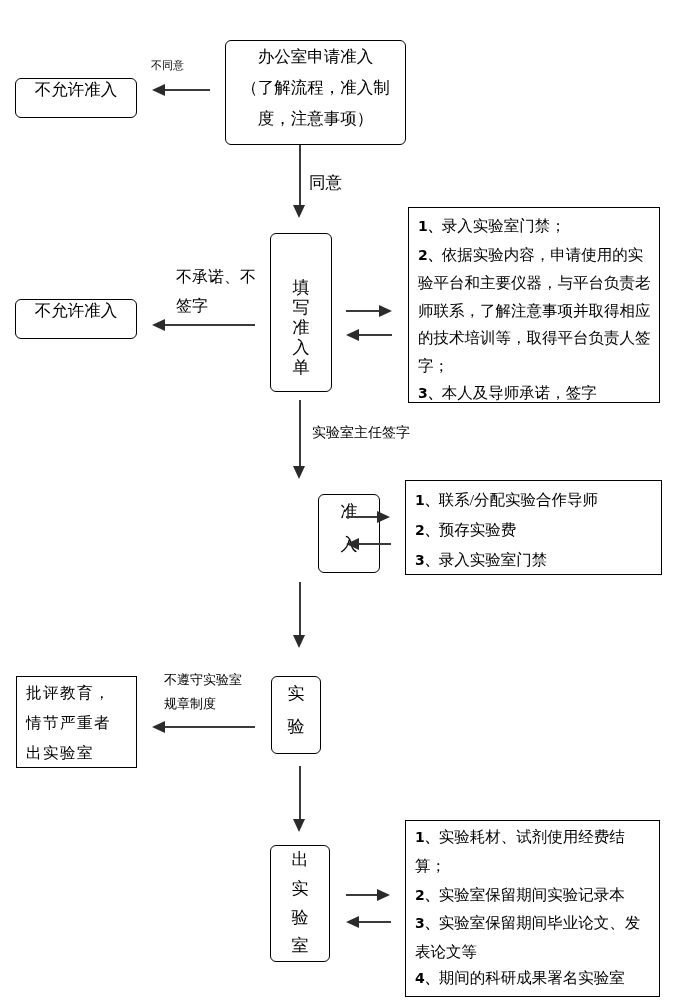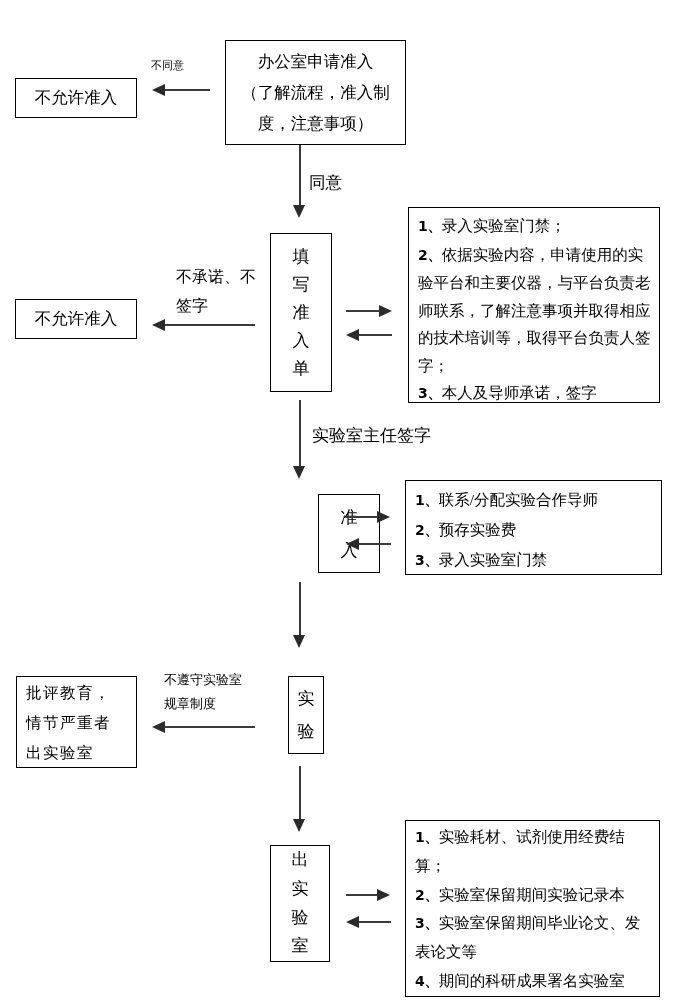--- a/index.html
+++ b/index.html
@@ -5,21 +5,21 @@
   html,body{margin:0;padding:0;background:#ffffff;}
   #canvas{
     position:relative;width:690px;height:1002px;background:#ffffff;
     font-family:"Liberation Serif","DejaVu Serif",serif;color:#000;
     overflow:hidden;
   }
   .box{
     position:absolute;border:1px solid #000;background:#fff;
     box-sizing:border-box;
   }
-  .center-box{display:flex;align-items:center;justify-content:center;text-align:center;}
+  .center-box{display:flex;align-items:flex-start;justify-content:center;text-align:center;border-radius:6px;}
   .vtext{width:1.15em;margin:0 auto;word-break:break-all;text-align:center;
     font-size:17px;}
   .hlabel{position:absolute;font-size:16px;white-space:nowrap;}
   .wlabel{position:absolute;font-size:16px;}
   .infobox{font-size:15.5px;padding:4px 8px 2px 9px;}
   .infobox .item{line-height:27.5px;}
   .num{font-family:"DejaVu Sans","Liberation Sans",sans-serif;font-weight:bold;font-size:14px;}
   .vline{position:absolute;width:2px;background:#3a3a3a;}
   .hline{position:absolute;height:2px;background:#3a3a3a;}
   .head-down{position:absolute;width:0;height:0;
@@ -44,21 +44,21 @@
       <div>（了解流程，准入制</div>
       <div>度，注意事项）</div>
     </div>
   </div>
 
   <div class="box center-box" style="left:15px;top:78px;width:122px;height:40px;font-size:16.5px;">
     <span>不允许准入</span>
   </div>
 
   <div class="box center-box" style="left:270px;top:233px;width:62px;height:159px;">
-    <div class="vtext" style="line-height:28px;">填写准入单</div>
+    <div class="vtext" style="line-height:20px;margin-top:44px;">填写准入单</div>
   </div>
 
   <div class="box center-box" style="left:15px;top:299px;width:122px;height:40px;font-size:16.5px;">
     <span>不允许准入</span>
   </div>
 
   <div class="box infobox" style="left:408px;top:207px;width:252px;height:196px;">
     <div class="item"><span class="num">1、</span><span>录入实验室门禁；</span></div>
     <div class="item"><span class="num">2、</span><span>依据实验内容，申请使用的实验平台和主要仪器，与平台负责老师联系，了解注意事项并取得相应的技术培训等，取得平台负责人签字；</span></div>
     <div class="item"><span class="num">3、</span><span>本人及导师承诺，签字</span></div>
@@ -67,45 +67,45 @@
   <div class="box center-box" style="left:270px;top:494px;width:62px;height:79px;margin-left:48px;">
     <div class="vtext" style="line-height:33px;">准入</div>
   </div>
 
   <div class="box infobox" style="left:405px;top:480px;width:257px;height:95px;">
     <div class="item" style="line-height:29px;"><span class="num">1、</span><span>联系/分配实验合作导师</span></div>
     <div class="item" style="line-height:29px;"><span class="num">2、</span><span>预存实验费</span></div>
     <div class="item" style="line-height:29px;"><span class="num">3、</span><span>录入实验室门禁</span></div>
   </div>
 
-  <div class="box center-box" style="left:271px;top:676px;width:36px;height:78px;margin-left:17px;">
+  <div class="box center-box" style="left:271px;top:676px;width:50px;height:78px;">
     <div class="vtext" style="line-height:33px;">实验</div>
   </div>
 
   <div class="box" style="left:16px;top:676px;width:121px;height:92px;font-size:15.5px;line-height:30px;letter-spacing:1.5px;padding:1px 6px 0 9px;">
     <div>批评教育，</div>
     <div>情节严重者</div>
     <div>出实验室</div>
   </div>
 
   <div class="box center-box" style="left:270px;top:845px;width:60px;height:117px;">
     <div class="vtext" style="line-height:28.8px;">出实验室</div>
   </div>
 
   <div class="box infobox" style="left:405px;top:820px;width:255px;height:177px;padding-top:2px;">
     <div class="item" style="line-height:28.8px;"><span class="num">1、</span><span>实验耗材、试剂使用经费结算；</span></div>
     <div class="item" style="line-height:28.8px;"><span class="num">2、</span><span>实验室保留期间实验记录本</span></div>
     <div class="item" style="line-height:28.8px;"><span class="num">3、</span><span>实验室保留期间毕业论文、发表论文等</span></div>
-    <div class="item" style="line-height:28px;"><span class="num">4、</span><span>期间的科研成果署名实验室</span></div>
+    <div class="item" style="line-height:22px;"><span class="num">4、</span><span>期间的科研成果署名实验室</span></div>
   </div>
 
   <div class="hlabel" style="left:151px;top:58px;font-size:11px;">不同意</div>
   <div class="hlabel" style="left:309px;top:172px;font-size:16.5px;">同意</div>
   <div class="wlabel" style="left:176px;top:262px;width:82px;line-height:29px;">不承诺、不签字</div>
-  <div class="hlabel" style="left:312px;top:424px;font-size:17px;">实验室主任签字</div>
+  <div class="hlabel" style="left:312px;top:424px;font-size:14px;">实验室主任签字</div>
   <div class="wlabel" style="left:164px;top:668px;width:90px;line-height:24px;font-size:13px;">不遵守实验室规章制度</div>
 
   <div>
     <div class="vline" style="left:299px;top:145px;height:62px;"></div>
     <div class="head-down" style="left:293px;top:205px;"></div>
   </div>
   <div>
     <div class="vline" style="left:299px;top:400px;height:67px;"></div>
     <div class="head-down" style="left:293px;top:466px;"></div>
   </div>

